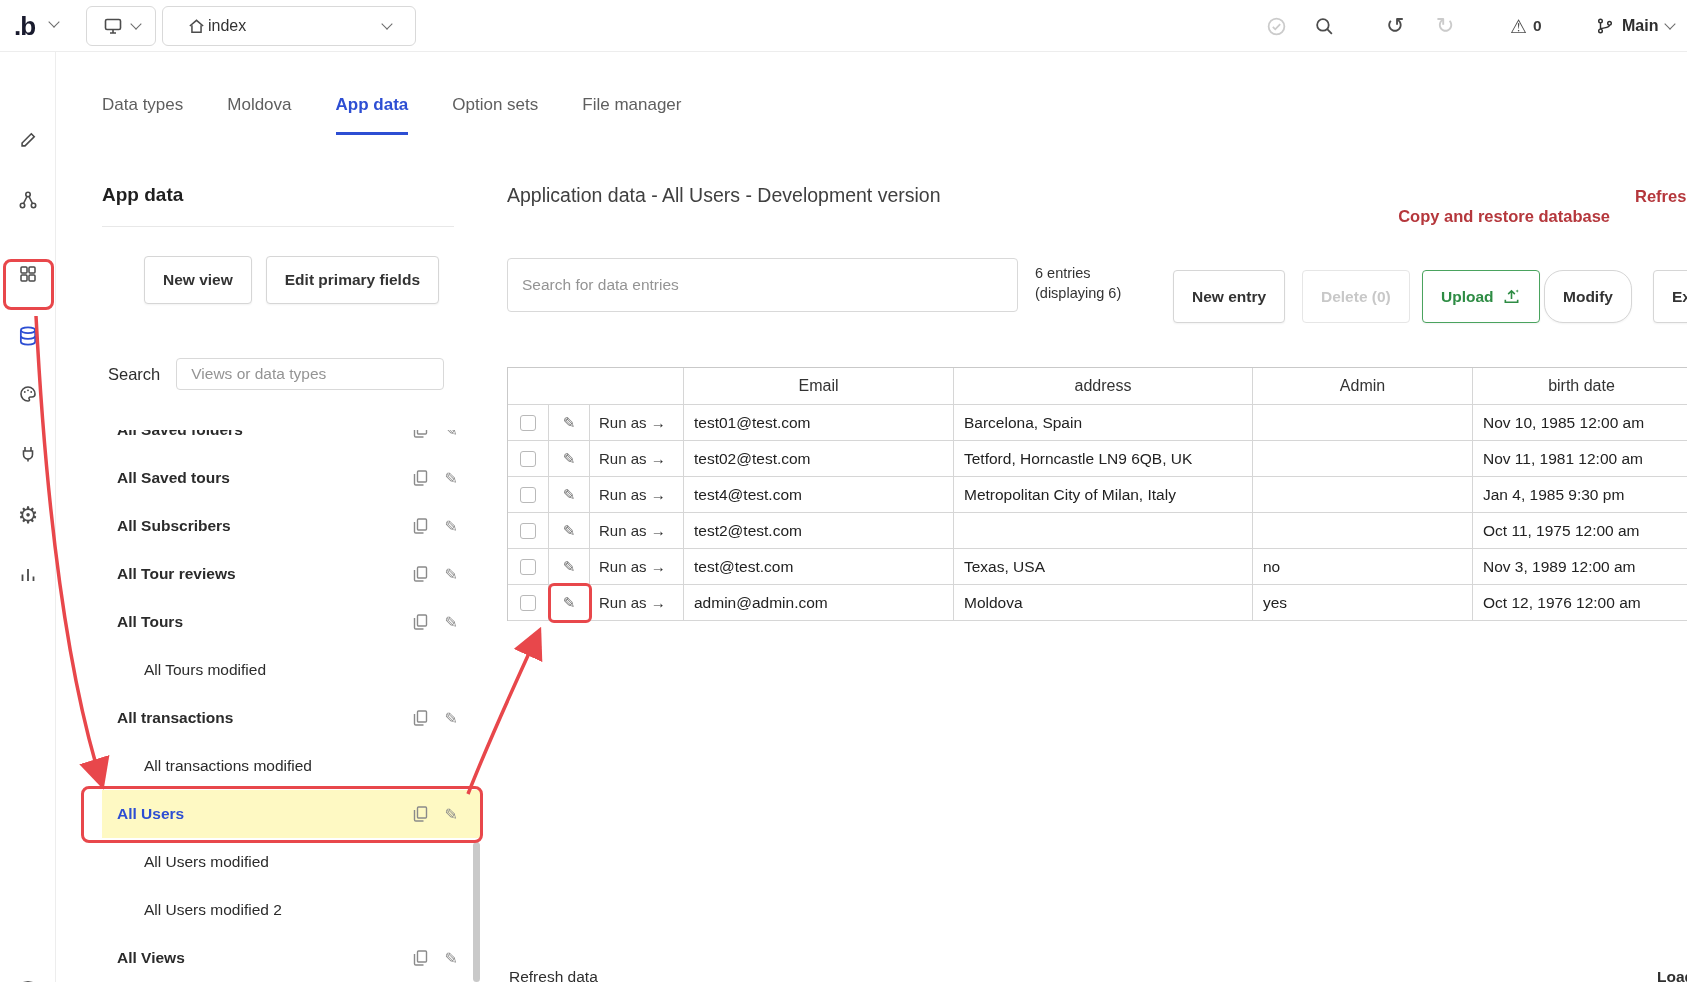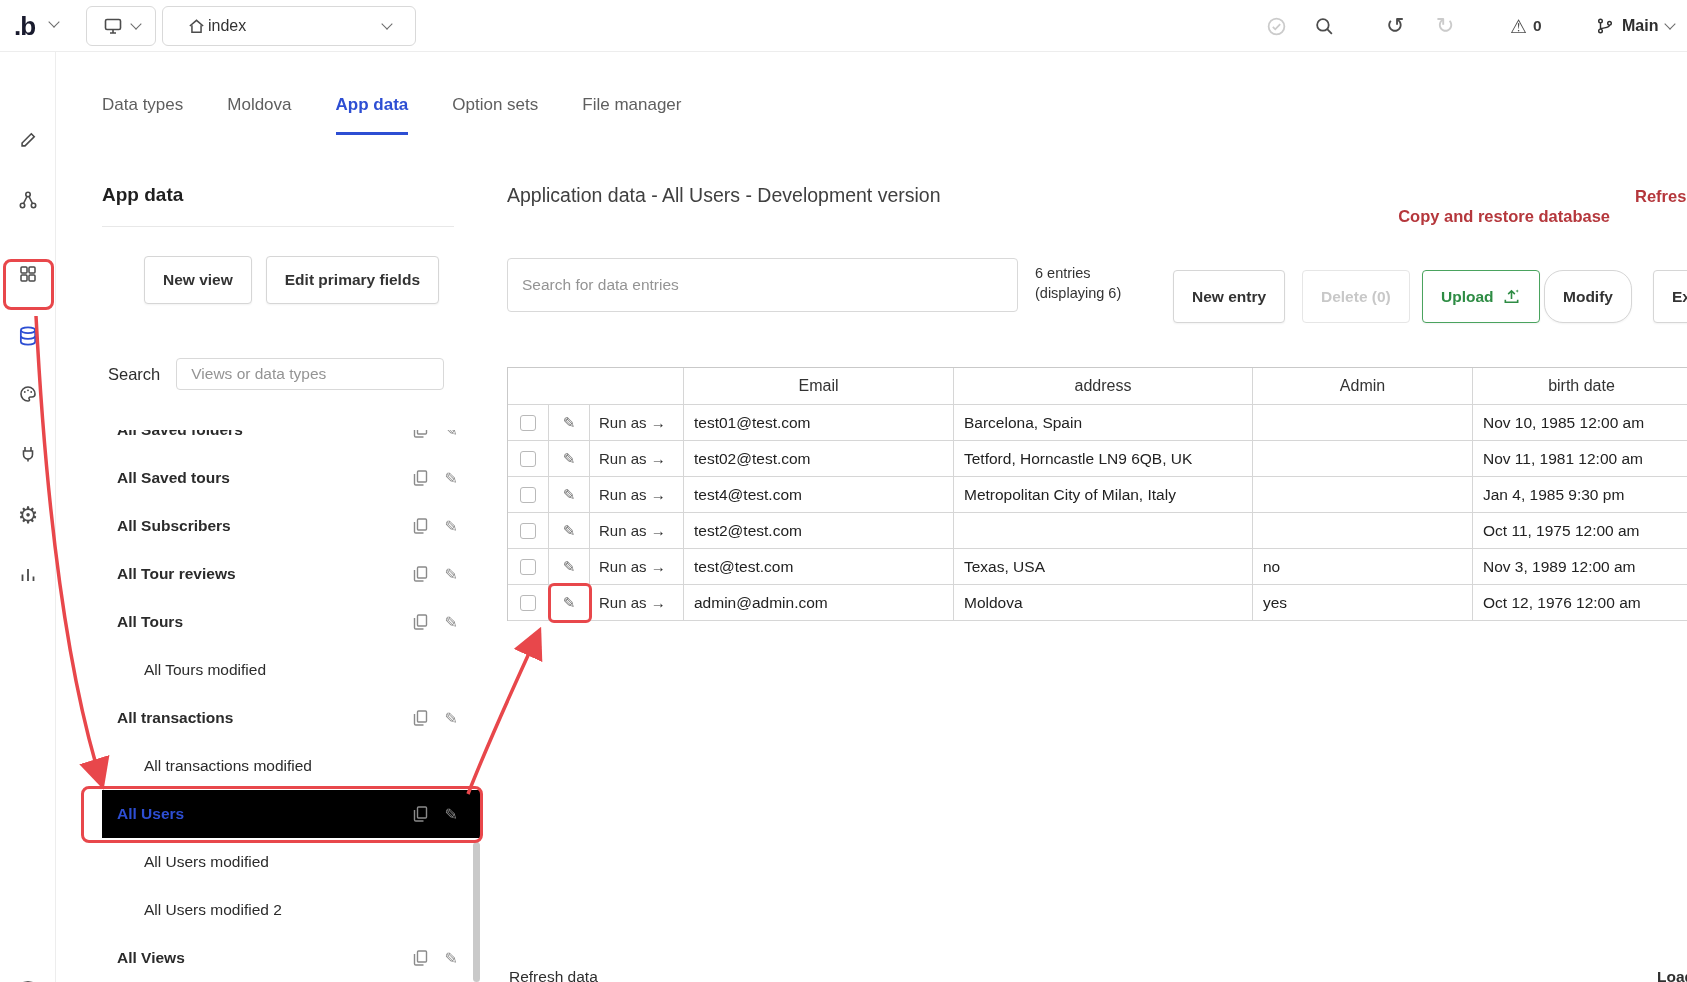--- a/index.html
+++ b/index.html
@@ -53,21 +53,21 @@
   .lp-search { position:absolute; left:6px; top:190px; display:flex; align-items:center; gap:16px; }
   .lp-search .slabel { font-size:16.5px; color:#2e2e2e;text-align:right; }
   input.txt { border:1px solid #d9d9d9; border-radius:4px; font-size:15.5px; color:#333;
     padding:0 14px; font-family:"Liberation Sans","DejaVu Sans",sans-serif; outline:none; }
   input.txt::placeholder { color:#949494; }
   .lp-input { width:268px; height:32px; }
   .lp-list-viewport { position:absolute; left:0; top:262px; width:378px; bottom:0; overflow:hidden; }
   .lp-list { margin-top:-24px; }
   .dt-item { height:48px; display:flex; align-items:center; padding-left:15px; cursor:pointer; }
   .dt-item.child { padding-left:42px; }
-  .dt-item.selected { background:#000000; }
+  .dt-item.selected { background:#fef9c3; }
   .dt-label { font-size:15.5px; font-weight:700; color:#2b2b2b; }
   .dt-item.child .dt-label { font-weight:400; }
   .dt-item.selected .dt-label { color:#2d4ed3; }
   .dt-icons { margin-left:auto; display:flex; align-items:center; gap:17px; margin-right:22px; }
   .dt-icons .pen { font-size:16px; color:#8a8a8a; }
   .lp-scrollthumb { position:absolute; right:0; top:674px; width:7px; bottom:0;
     background:#c9c9c9; border-radius:4px; }
 
   
   .mpanel { position:absolute; left:507px; top:168px; width:1180px; bottom:0; z-index:5; }

